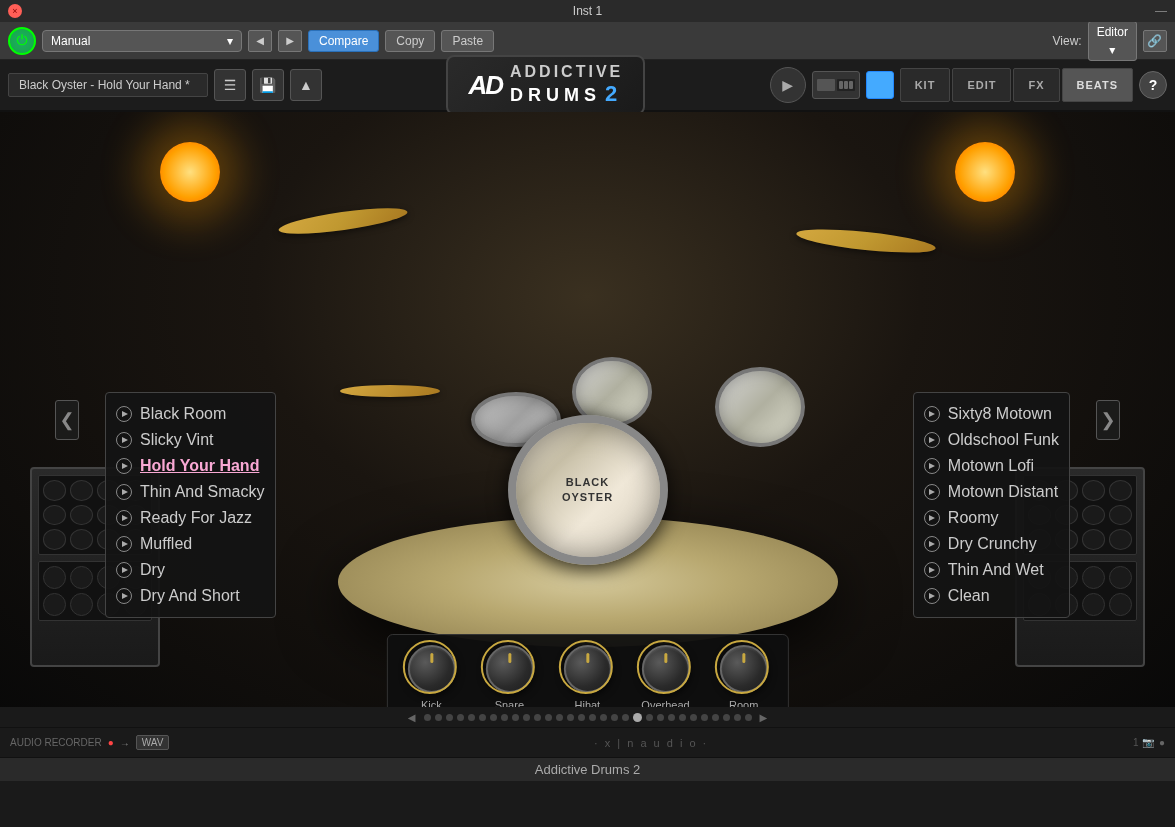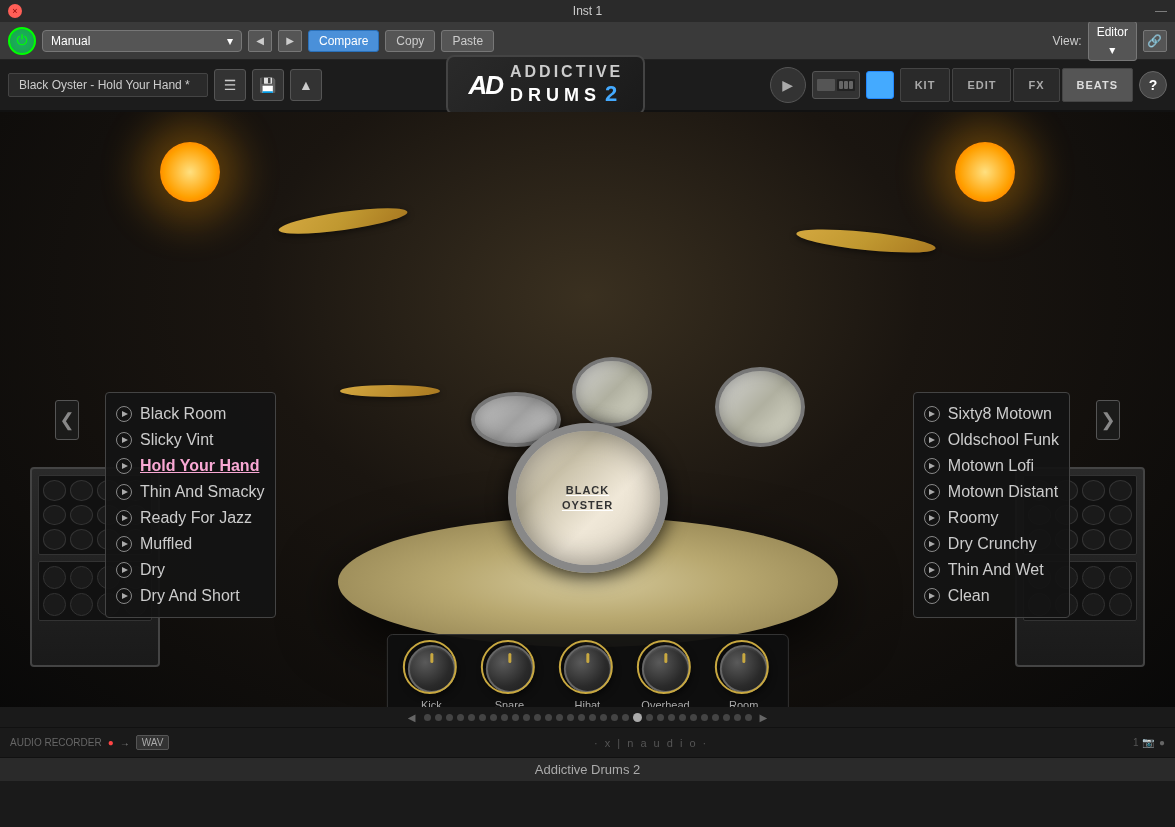--- a/index.html
+++ b/index.html
@@ -578,34 +578,33 @@
       position: absolute;
       top: 80px;
       left: 200px;
       right: 200px;
       bottom: 80px;
     }
 
     
     .bass-drum {
       position: absolute;
-      bottom: 74px;
+      bottom: 82px;
       left: 50%;
       transform: translateX(-50%);
       width: 160px;
       height: 150px;
       background: linear-gradient(135deg, #e8e0d0 0%, #c8c0a8 30%, #f0e8d8 60%, #d8d0c0 100%);
       border-radius: 50%;
       border: 8px solid #888;
       box-shadow: inset 0 0 30px rgba(0,0,0,0.4), 0 4px 20px rgba(0,0,0,0.8);
       display: flex;
       align-items: center;
       justify-content: center;
       flex-direction: column;
-      text-decoration: underline;
     }
     .bass-drum-logo {
       font-size: 11px;
       font-weight: bold;
       color: #333;
       text-align: center;
       line-height: 1.4;
       letter-spacing: 1px;
     }
 

